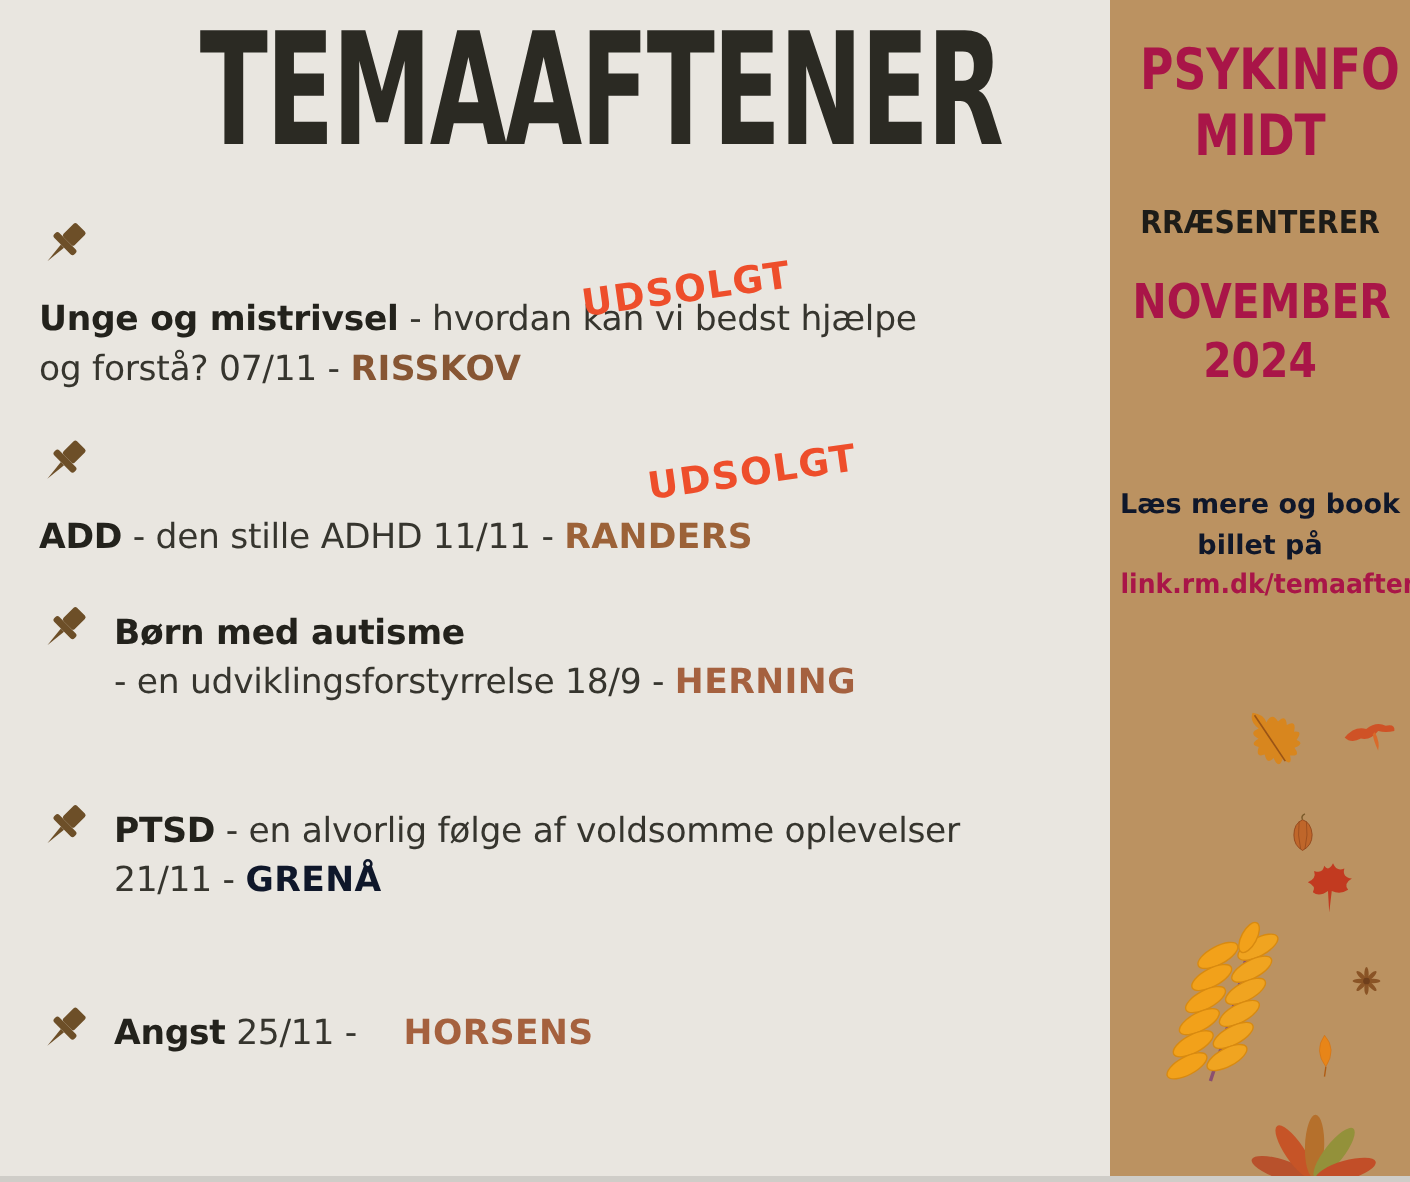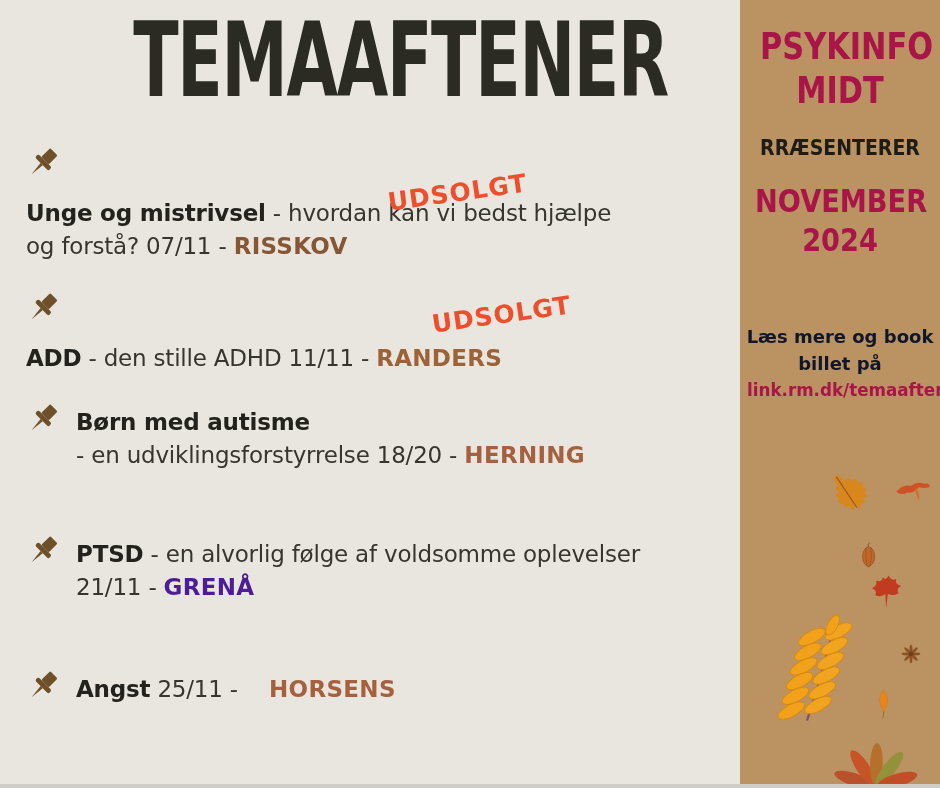--- a/index.html
+++ b/index.html
@@ -80,34 +80,34 @@
       <div class="event" style="top: 406px;">
         <span class="pin"><svg viewBox="0 0 36 36">
             <g transform="rotate(45 18 13)" fill="#6d4f28">
               <rect x="13" y="1" width="10" height="12" rx="1.5"></rect>
               <rect x="9" y="13" width="18" height="4.5" rx="1.8"></rect>
               <path d="M16.6 17.5 L19.4 17.5 L18 31 Z"></path>
             </g>
           </svg></span>
         <div class="ev-lines">
           <div class="line"><span class="seg-name">Børn med autisme</span></div>
-          <div class="line"><span class="seg-reg">- en udviklingsforstyrrelse 18/20 - </span><span class="seg-city" style="color: rgb(165, 97, 63);">HERNING</span></div>
+          <div class="line"><span class="seg-reg">- en udviklingsforstyrrelse 18/9 - </span><span class="seg-city" style="color: rgb(165, 97, 63);">HERNING</span></div>
         </div>
       </div>
       <div class="event" style="top: 538px;">
         <span class="pin"><svg viewBox="0 0 36 36">
             <g transform="rotate(45 18 13)" fill="#6d4f28">
               <rect x="13" y="1" width="10" height="12" rx="1.5"></rect>
               <rect x="9" y="13" width="18" height="4.5" rx="1.8"></rect>
               <path d="M16.6 17.5 L19.4 17.5 L18 31 Z"></path>
             </g>
           </svg></span>
         <div class="ev-lines">
           <div class="line"><span class="seg-name">PTSD</span><span class="seg-reg"> - en alvorlig følge af voldsomme oplevelser</span></div>
-          <div class="line"><span class="seg-reg">21/11 - </span><span class="seg-city" style="color: #4c1d95;">GRENÅ</span></div>
+          <div class="line"><span class="seg-reg">21/11 - </span><span class="seg-city" style="color: #0f172a;">GRENÅ</span></div>
         </div>
       </div>
       <div class="event" style="top: 673px;">
         <span class="pin"><svg viewBox="0 0 36 36">
             <g transform="rotate(45 18 13)" fill="#6d4f28">
               <rect x="13" y="1" width="10" height="12" rx="1.5"></rect>
               <rect x="9" y="13" width="18" height="4.5" rx="1.8"></rect>
               <path d="M16.6 17.5 L19.4 17.5 L18 31 Z"></path>
             </g>
           </svg></span>

